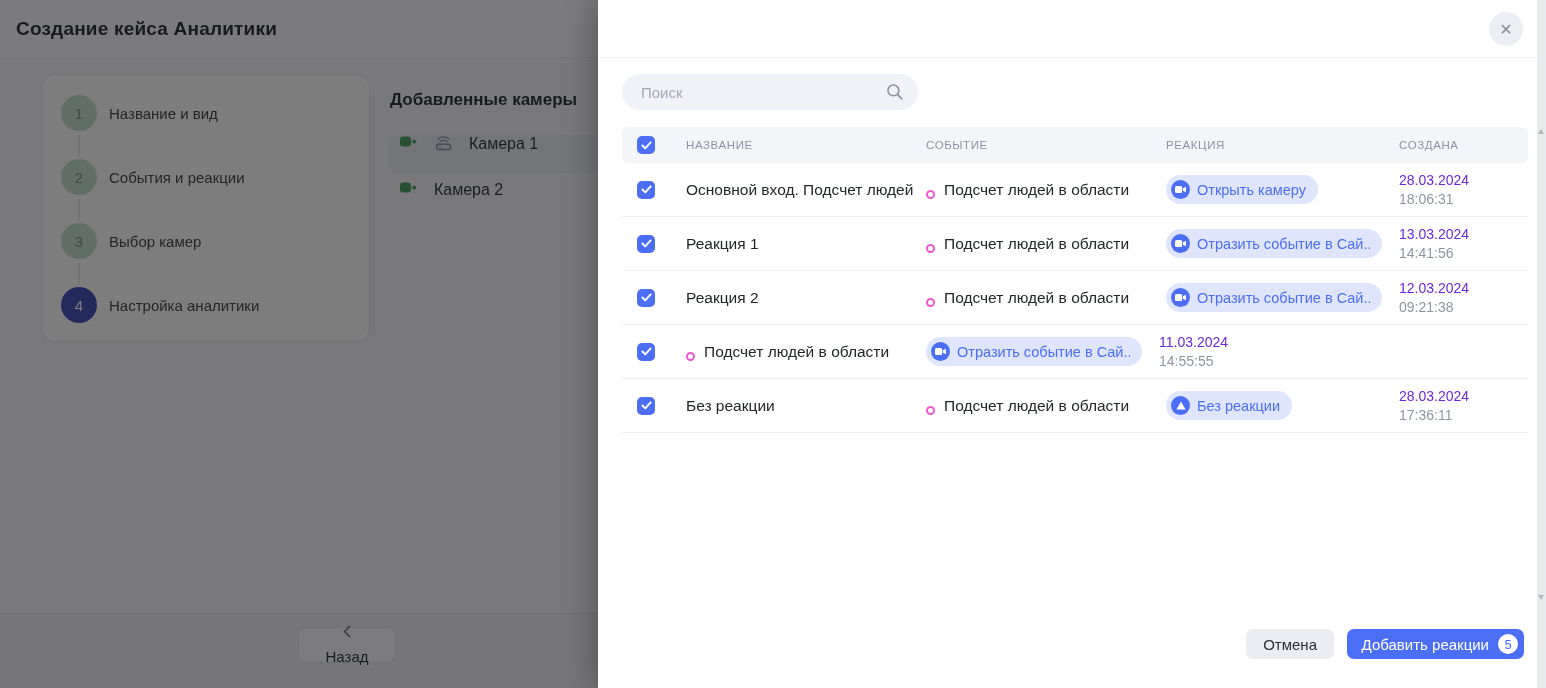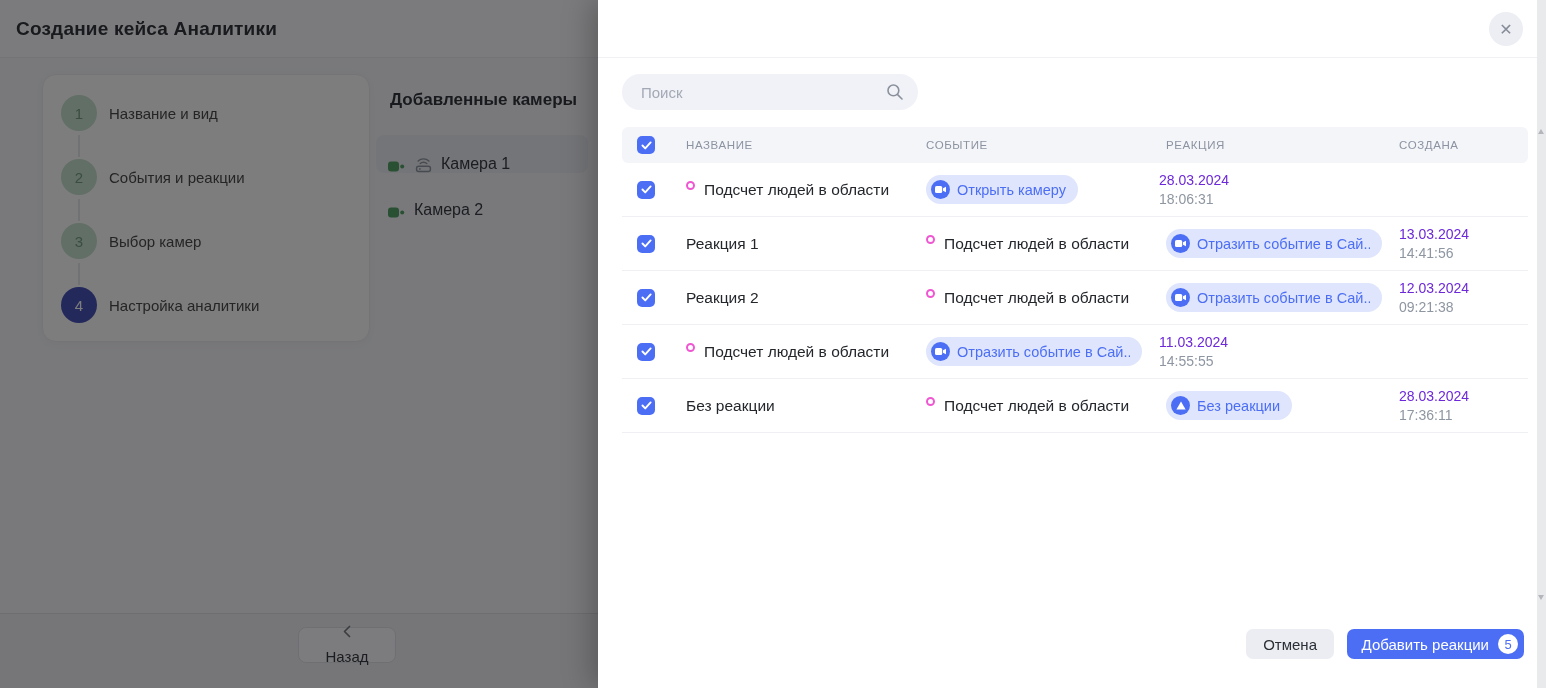--- a/index.html
+++ b/index.html
@@ -20,22 +20,22 @@
     border:1px solid #ececf0; border-radius:14px; padding:20px 22px 20px 18px; box-shadow:0 2px 10px rgba(30,34,40,.05); }
   .step { display:flex; align-items:center; height:36px; margin-bottom:28px; position:relative; cursor:pointer; }
   .step:last-child { margin-bottom:0; }
   .step-circle { width:36px; height:36px; border-radius:50%; flex:0 0 36px; display:flex; align-items:center; justify-content:center; font-size:15px; }
   .step--done .step-circle { background:#c4e0ca; color:#6f9678; }
   .step--active .step-circle { background:#3b49b4; color:#ffffff; }
   .step-label { margin-left:12px; font-size:15px; color:#404040; white-space:nowrap; }
   .step-connector { position:absolute; left:17px; top:40px; width:2px; height:22px; background:#e4e6ea; }
 
   .cameras-heading { position:absolute; left:390px; top:90px; font-size:17px; font-weight:700; color:#26292e; white-space:nowrap; }
-  .camera-row { position:absolute; left:376px; width:212px; height:38px; border-radius:8px;
-    display:flex; align-items:flex-end; padding-left:12px; gap:8px; cursor:pointer; }
+  .camera-row { position:absolute; left:388px; width:212px; height:38px; border-radius:8px;
+    display:flex; align-items:flex-start; padding-left:12px; gap:16px; cursor:pointer; }
   .camera-row.selected { background:#eceef1; }
   .camera-row .camera-label { font-size:16px; color:#2b2f36; white-space:nowrap; }
 
   .back-button { position:absolute; left:298px; bottom:25px; width:98px; height:36px; background:#fdfdfe;
     border:1px solid #dfe1e6; border-radius:8px; display:flex; align-items:center; justify-content:center; gap:10px;
     font-size:15px; color:#2b2f36; cursor:pointer;flex-direction:column; }
 
   .overlay { position:absolute; inset:0; background:rgba(14,14,16,.54); z-index:5; }
 
   
@@ -56,21 +56,21 @@
   .thead { display:flex; align-items:center; height:36px; background:#f4f5f9; border-radius:6px; }
   .col-check { width:64px; flex:0 0 64px; padding-left:15px; display:flex; align-items:center; }
   .col-name { width:240px; flex:0 0 240px; }
   .col-event { width:240px; flex:0 0 240px; }
   .col-reaction { width:233px; flex:0 0 233px; }
   .col-created { flex:1; }
   .th { font-size:11.5px; color:#8b93a1; letter-spacing:.6px; font-weight:400; }
 
   .row { display:flex; align-items:center; height:54px; border-bottom:1px solid #eef0f3; cursor:pointer; background:#fff; }
   .cell-name { font-size:15.5px; color:#23262b; white-space:nowrap; }
-  .event-cell { display:flex; align-items:flex-start; gap:9px; }
+  .event-cell { display:flex; align-items:flex-end; gap:9px; }
   .event-ring { width:9px; height:9px; border:2.6px solid #f056d2; border-radius:50%; flex:0 0 9px; }
   .event-text { font-size:15.5px; color:#23262b; white-space:nowrap; }
 
   .badge { display:inline-flex; align-items:center; gap:7px; background:#dee5fc; border-radius:15px; height:29px;
     padding:0 12px 0 5px; max-width:216px; }
   .badge-text { font-size:14.5px; color:#4c6ef5; white-space:nowrap; overflow:hidden; }
   .badge-icon { width:19px; height:19px; flex:0 0 19px; border-radius:50%; background:#4c6ef5;
     display:flex; align-items:center; justify-content:center; }
 
   .cell-created { display:flex; flex-direction:column; gap:3px; }
@@ -199,20 +199,21 @@
     </div>
 
     <div class="row">
       <div class="col-check">
         <div class="checkbox">
           <svg width="11" height="9" viewBox="0 0 12 10">
               <path d="M1.5 5 L4.6 8.2 L10.6 1.6" stroke="#fff" stroke-width="2.1" fill="none" stroke-linecap="round" stroke-linejoin="round"></path>
             </svg>
         </div>
       </div>
+      <div class="col-name cell-name">Основной вход. Подсчет людей</div>
       <div class="col-event event-cell">
         <span class="event-ring"></span>
         <span class="event-text">Подсчет людей в области</span>
       </div>
       <div class="col-reaction">
         <span class="badge">
           <span class="badge-icon">
             <svg width="11" height="9" viewBox="0 0 11 9">
                 <rect x="0" y="1" width="7.2" height="7" rx="1.6" fill="#fff"></rect>
                 <path d="M8 3.2 L11 1.7 V7.3 L8 5.8 Z" fill="#fff"></path>

